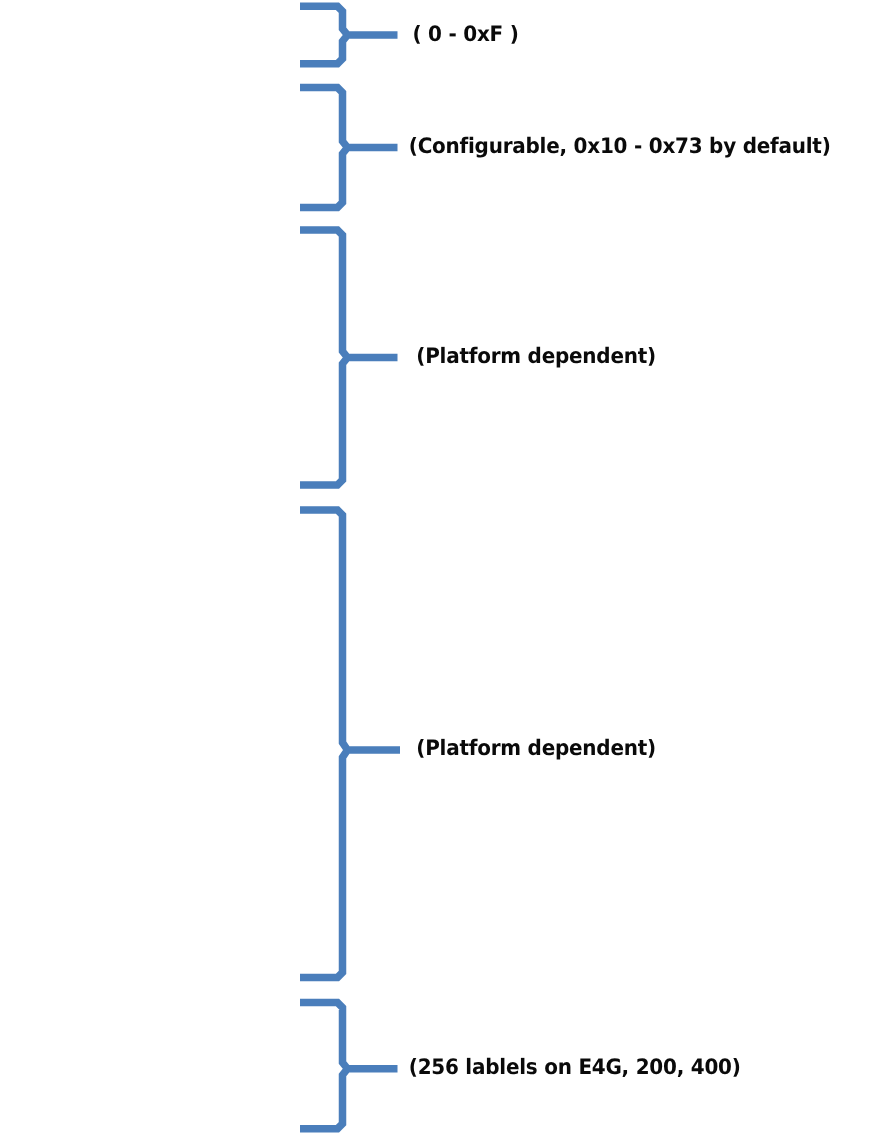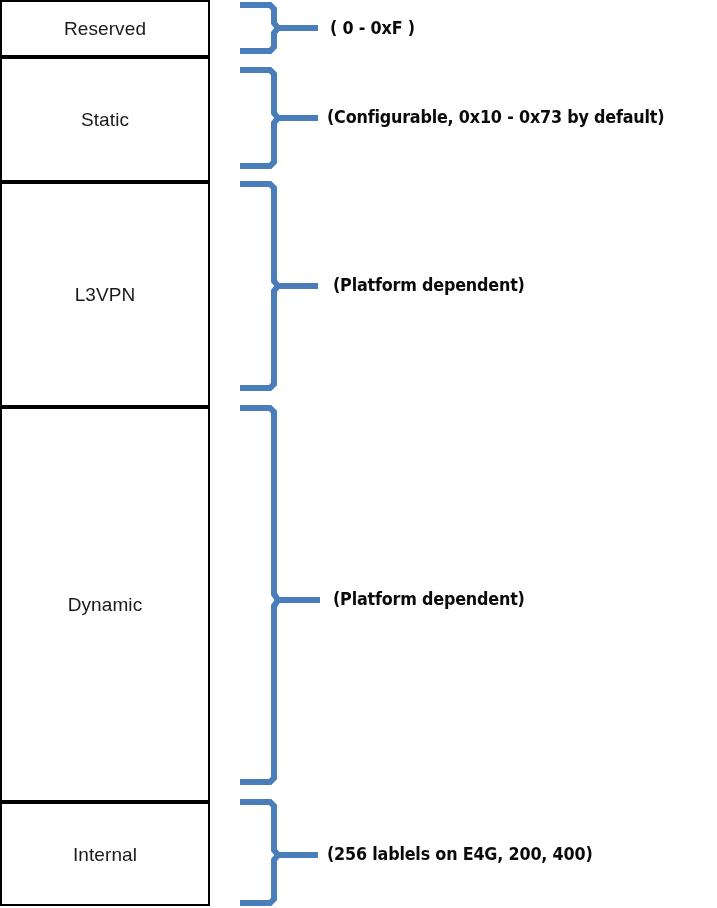--- a/index.html
+++ b/index.html
@@ -78,43 +78,20 @@
     letter-spacing: -0.2px;
     transform: scaleX(0.94);
     transform-origin: left center;
   }
 </style>
 </head>
 <body>
 
 <div id="canvas">
 
-  <div class="region-stack">
-
-    <div class="region-box" style="top:0px; height:57px;">
-      <span class="region-label">Reserved</span>
-    </div>
-
-    <div class="region-box" style="top:57px; height:125px;">
-      <span class="region-label">Static</span>
-    </div>
-
-    <div class="region-box" style="top:182px; height:225px;">
-      <span class="region-label">L3VPN</span>
-    </div>
-
-    <div class="region-box" style="top:407px; height:395px;">
-      <span class="region-label">Dynamic</span>
-    </div>
-
-    <div class="region-box" style="top:802px; height:104px;">
-      <span class="region-label">Internal</span>
-    </div>
-
-  </div>
 
   <div class="brace-layer">
     <svg width="717" height="908" viewBox="0 0 717 908" xmlns="http://www.w3.org/2000/svg">
 
       <g>
         <path d="M 240 5 L 270 5 L 274 9 L 274 23 L 278 28 L 318 28 L 278 28 L 274 33 L 274 47 L 270 51 L 240 51" fill="none" stroke="#4A7EBB" stroke-width="6" stroke-linecap="butt" stroke-linejoin="miter"></path>
       </g>
 
       <g>
         <path d="M 240 70 L 270 70 L 274 74 L 274 113 L 278 118 L 318 118 L 278 118 L 274 123 L 274 162 L 270 166 L 240 166" fill="none" stroke="#4A7EBB" stroke-width="6" stroke-linecap="butt" stroke-linejoin="miter"></path>

